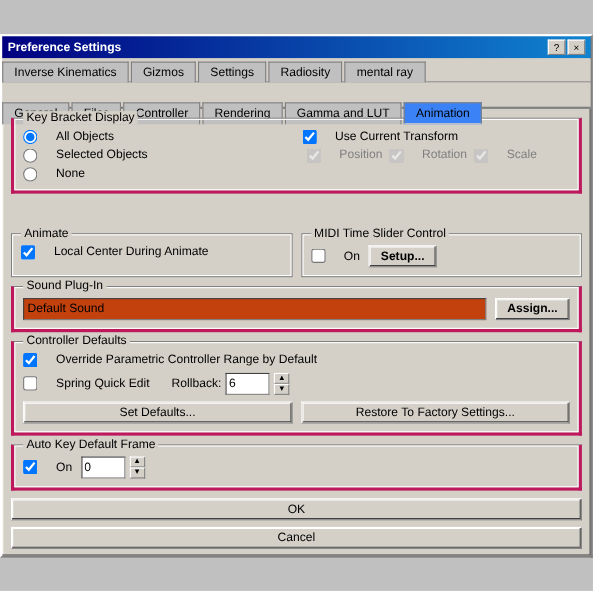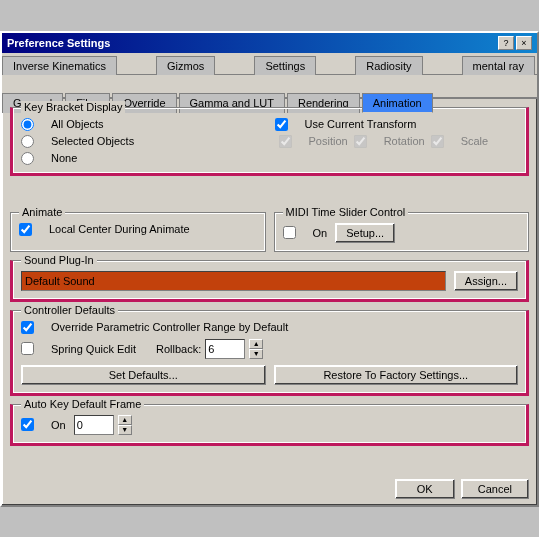--- a/index.html
+++ b/index.html
@@ -55,21 +55,20 @@
       align-items: center;
       justify-content: center;
       color: black;
     }
     .tabs-row {
       display: flex;
       background: #d4d0c8;
       border-bottom: 1px solid #808080;
       padding-top: 2px;
       flex-shrink: 0;
-      justify-content: space-between;
     }
     .tab {
       padding: 3px 10px;
       font-size: 11px;
       cursor: pointer;
       border: 1px solid #808080;
       border-bottom: none;
       background: #c0c0c0;
       margin-right: 2px;
       position: relative;
@@ -180,20 +179,21 @@
     .btn {
       background: #d4d0c8;
       border: 1px solid #ffffff;
       border-right-color: #808080;
       border-bottom-color: #808080;
       box-shadow: inset -1px -1px #404040, inset 1px 1px #ffffff;
       padding: 3px 10px;
       font-size: 11px;
       cursor: pointer;
       min-width: 60px;
+      font-weight: bold;
     }
     .sound-row {
       display: flex;
       align-items: center;
       gap: 8px;
     }
     .text-input {
       flex: 1;
       height: 20px;
       border: 1px solid #808080;
@@ -252,20 +252,21 @@
       font-size: 11px;
       cursor: pointer;
       text-align: center;
     }
     .footer {
       display: flex;
       justify-content: flex-end;
       gap: 6px;
       padding: 6px 8px;
       flex-shrink: 0;
+      flex-direction: column;
     }
     .footer-btn {
       background: #d4d0c8;
       border: 1px solid #ffffff;
       border-right-color: #808080;
       border-bottom-color: #808080;
       box-shadow: inset -1px -1px #404040, inset 1px 1px #ffffff;
       padding: 3px 16px;
       font-size: 11px;
       cursor: pointer;
@@ -312,27 +313,27 @@
   </div>
 
   <div class="tabs-row2">
     <div class="tab2">
       <span>General</span>
     </div>
     <div class="tab2">
       <span>Files</span>
     </div>
     <div class="tab2">
-      <span>Override</span>
+      <span>Controller</span>
+    </div>
+    <div class="tab2">
+      <span>Rendering</span>
     </div>
     <div class="tab2">
       <span>Gamma and LUT</span>
-    </div>
-    <div class="tab2">
-      <span>Rendering</span>
     </div>
     <div class="tab2 active">
       <span>Animation</span>
     </div>
   </div>
 
   <div class="content">
 
     <div class="group-box">
       <div class="group-box-inner"></div>

